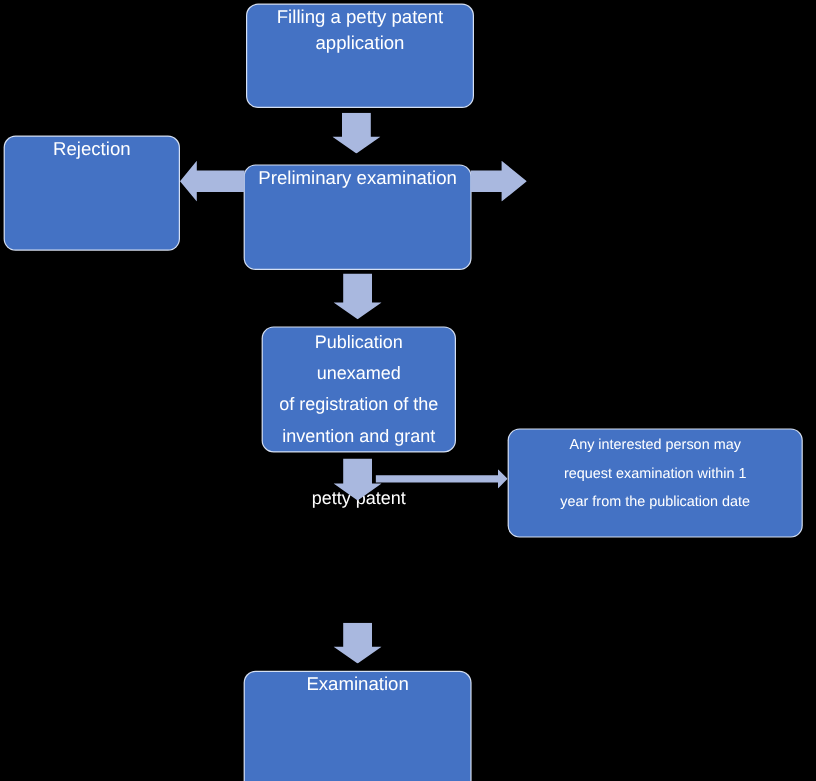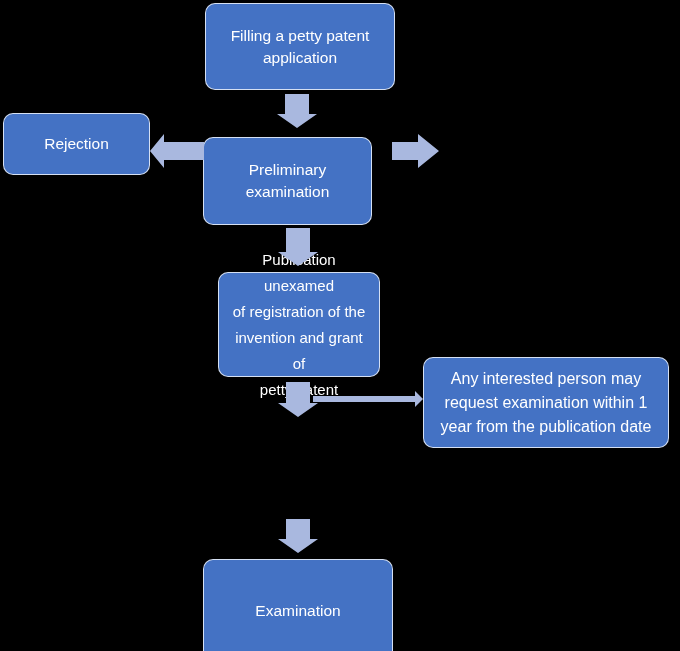--- a/index.html
+++ b/index.html
@@ -23,36 +23,35 @@
     font-family: "Liberation Sans", sans-serif;
   }
   .node {
     position: absolute;
     box-sizing: border-box;
     background: var(--node-fill);
     border: 1.5px solid var(--node-border);
     border-radius: 10px;
     color: var(--node-text);
     display: flex;
-    align-items: center;
     justify-content: center;
     text-align: center;
     font-size: 15.5px;
     line-height: 22px;
   }
   .node .label {
     white-space: pre-line;
     padding: 0 8px;
   }
   .n-filing      { left: 205px; top: 3px;   width: 190px; height: 87px; }
-  .n-rejection   { left: 3px;   top: 113px; width: 147px; height: 62px; }
-  .n-preliminary { left: 203px; top: 137px; width: 169px; height: 88px; }
+  .n-rejection   { left: 3px;   top: 113px; width: 147px; height: 96px; }
+  .n-preliminary { left: 203px; top: 137px; width: 190px; height: 88px; }
   .n-amendment   { left: 443px; top: 117px; width: 139px; height: 75px; }
   .n-publication { left: 218px; top: 272px; width: 162px; height: 105px; font-size: 15px; line-height: 26px; }
-  .n-note        { left: 423px; top: 357px; width: 246px; height: 91px;  font-size: 16px; line-height: 24px; }
+  .n-note        { left: 423px; top: 357px; width: 246px; height: 91px;  font-size: 12px; line-height: 24px; }
   .n-request     { left: 205px; top: 423px; width: 188px; height: 92px; }
   .n-examination { left: 203px; top: 559px; width: 190px; height: 103px; }
 
   .arrow { position: absolute; }
   .arrow svg { display: block; width: 100%; height: 100%; }
   .arrow polygon { fill: var(--arrow-fill); }
   .ar-a     { left: 277px; top: 94px;  width: 40px;  height: 34px; }
   .ar-left  { left: 150px; top: 134px; width: 54px;  height: 34px; }
   .ar-right { left: 392px; top: 134px; width: 47px;  height: 34px; }
   .ar-b     { left: 278px; top: 228px; width: 40px;  height: 38px; }

